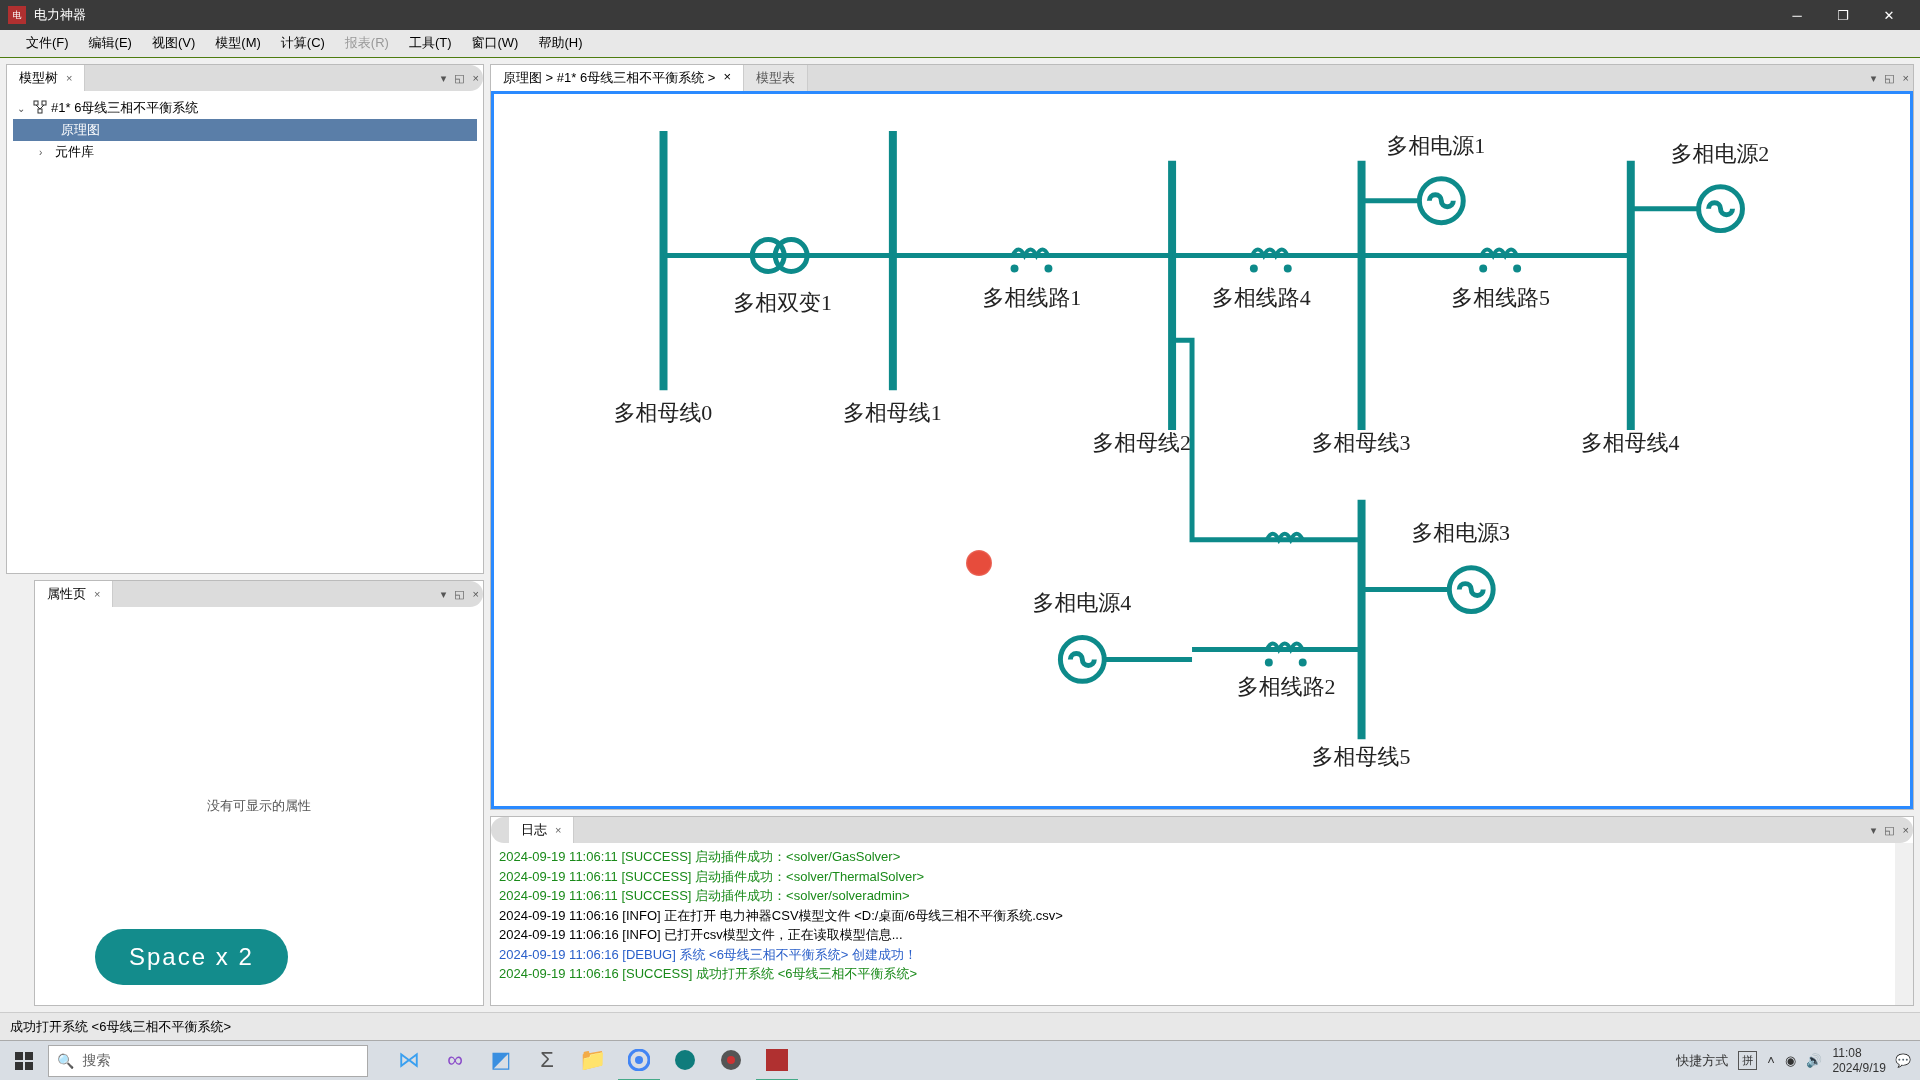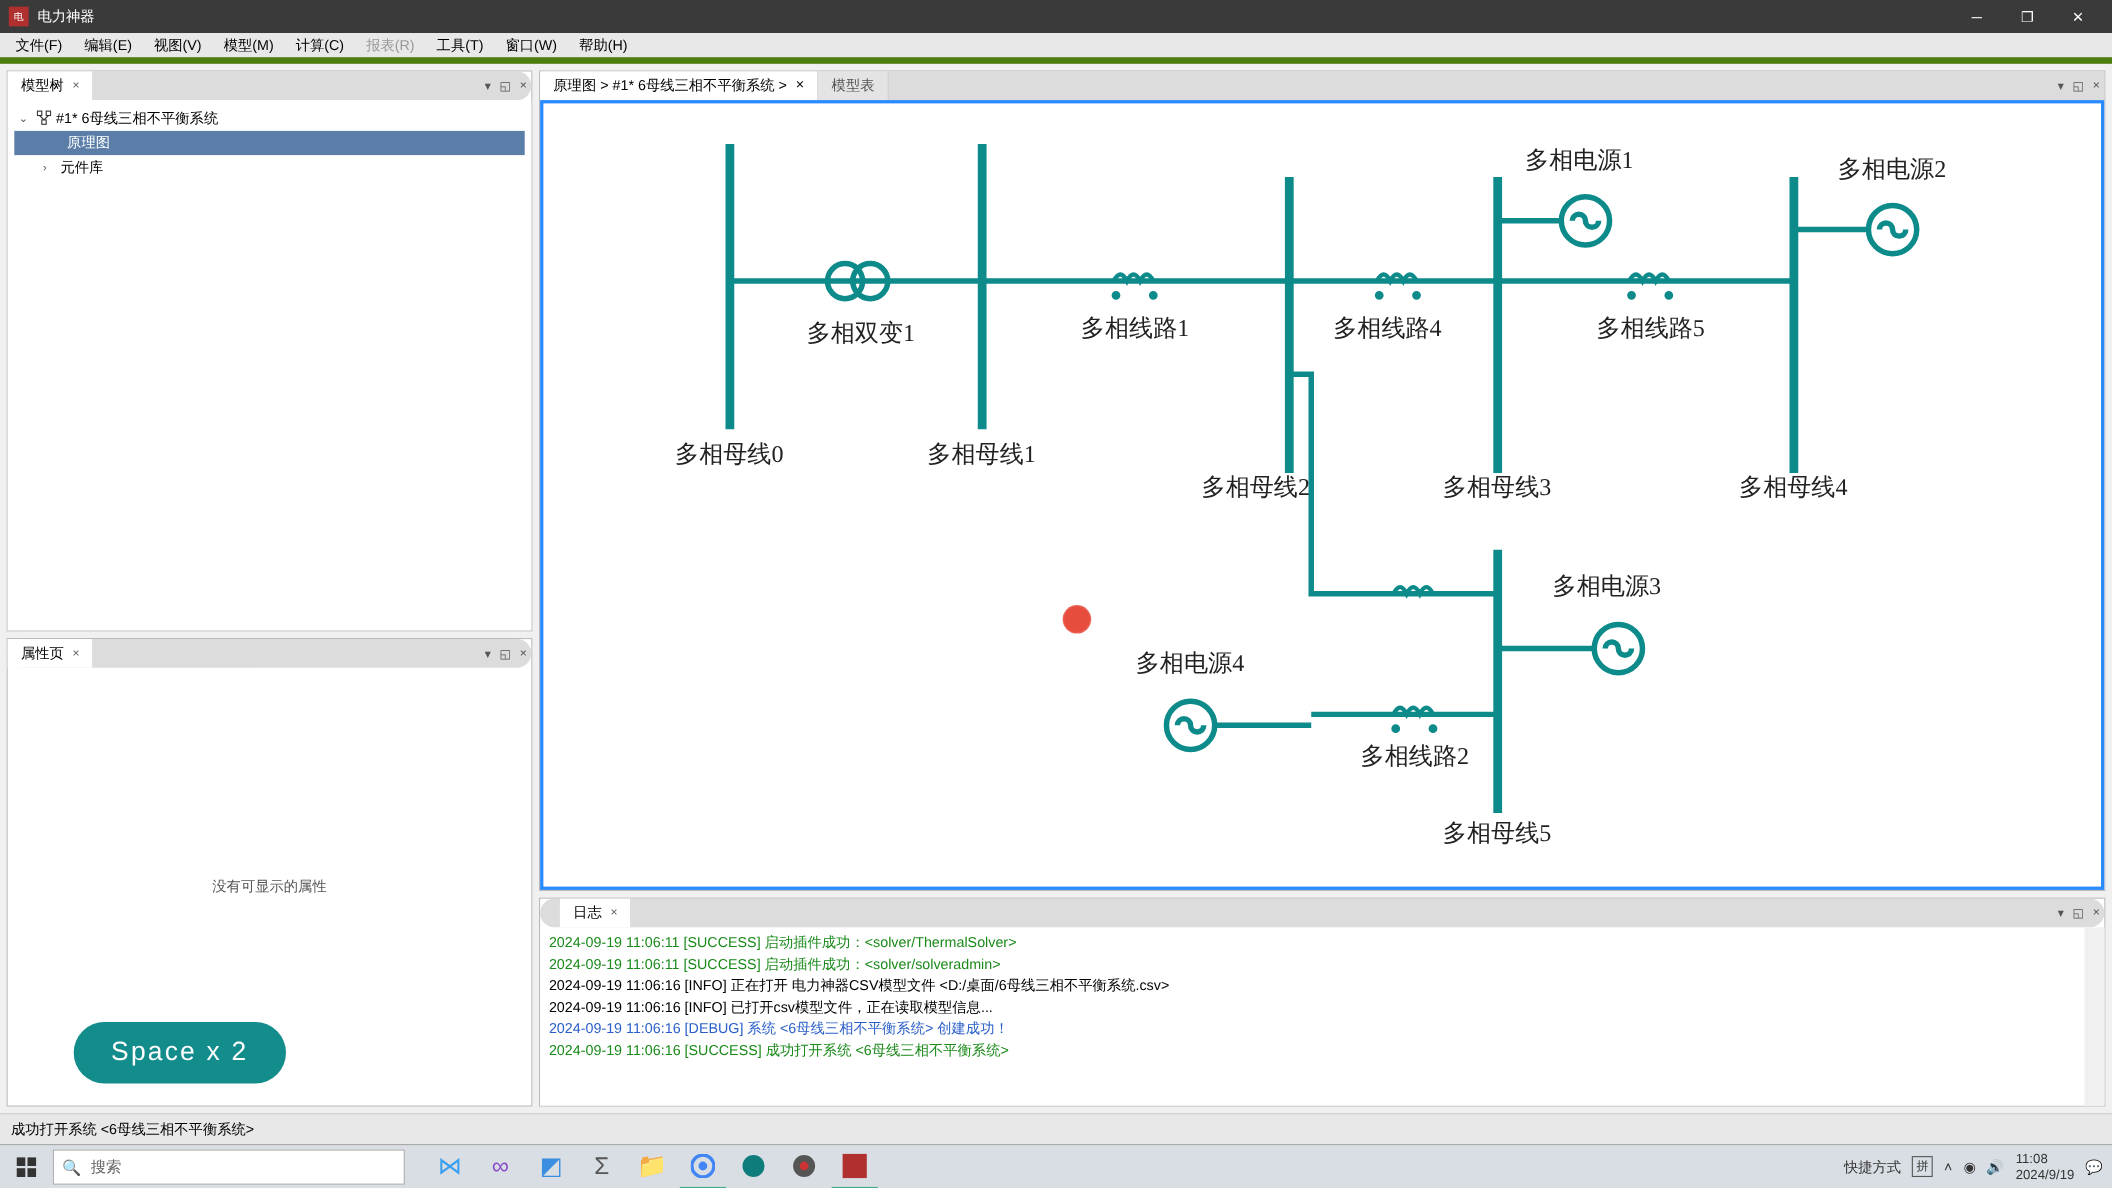--- a/index.html
+++ b/index.html
@@ -1,40 +1,40 @@
 <!DOCTYPE html>
 <html><head>
 <meta charset="utf-8">
 <style>
 *{box-sizing:border-box;margin:0;padding:0;font-family:"Microsoft YaHei",sans-serif;}
 body{width:1920px;height:1080px;background:#f0f0f0;overflow:hidden;font-size:13px;}
 .title-bar{height:30px;background:#3a3a3a;color:#fff;display:flex;align-items:center;padding:0 8px;}
 .title-bar .app-icon{width:18px;height:18px;background:#b03030;margin-right:8px;display:flex;align-items:center;justify-content:center;font-size:9px;color:#fff;}
 .title-bar .title{flex:1;font-size:13px;font-family:Liberation Serif, serif;}
 .title-bar .win-btn{width:46px;height:30px;display:flex;align-items:center;justify-content:center;cursor:pointer;color:#fff;}
-.menu-bar{height:28px;background:#e8e8e8;display:flex;align-items:center;padding:0 4px;border-bottom:6px solid #4d7c0f;}
+.menu-bar{height:28px;background:#e8e8e8;display:flex;padding:0 16px;border-bottom:1px solid #4d7c0f;}
 .menu-bar .menu-item{padding:4px 10px;font-size:13px;cursor:pointer;}
 .menu-bar .menu-item.disabled{color:#999;}
 .workspace{display:flex;height:calc(100% - 30px - 28px - 28px - 40px);}
 .left-col{width:490px;display:flex;flex-direction:column;padding:6px;gap:6px;}
 .panel{background:#fff;border:1px solid #bbb;display:flex;flex-direction:column;}
 .panel-header{height:26px;background:#dcdcdc;display:flex;align-items:center;position:relative;border-radius:13px;}
 .panel-tab{padding:4px 12px;background:#eee;border-right:1px solid #ccc;font-size:13px;display:flex;align-items:center;gap:8px;}
 .panel-tab.active{background:#fff;}
 .panel-tab .x{font-size:11px;color:#666;cursor:pointer;}
 .panel-ctrl{position:absolute;right:4px;display:flex;gap:8px;font-size:11px;color:#555;}
 .panel-ctrl span{cursor:pointer;}
 .tree-panel{flex:0 0 510px;}
 .tree-body{flex:1;padding:6px;background:#fff;}
 .tree-row{display:flex;align-items:center;padding:2px 4px;font-size:13px;gap:4px;}
 .tree-row.root{font-weight:normal;}
 .tree-row.selected{background:#5a7ea8;color:#fff;}
 .tree-indent{display:inline-block;width:18px;}
 .tree-exp{width:12px;cursor:pointer;font-size:10px;color:#555;}
-.prop-panel{flex:1;position:relative;}
+.prop-panel{flex:1;position:relative;margin-left:28px;}
 .prop-body{flex:1;display:flex;align-items:center;justify-content:center;color:#555;font-size:13px;}
 .overlay-badge{position:absolute;bottom:20px;left:60px;background:#138c8c;color:#fff;padding:14px 34px;border-radius:34px;font-family:Liberation Sans, sans-serif;font-size:24px;letter-spacing:2px;}
 .right-col{flex:1;display:flex;flex-direction:column;padding:6px 6px 6px 0;gap:6px;}
 .diagram-panel{flex:1;}
 .diagram-header{height:26px;background:#dcdcdc;display:flex;align-items:center;position:relative;}
 .dtab{padding:4px 12px;background:#fff;border-right:1px solid #ccc;font-size:13px;display:flex;align-items:flex-start;gap:8px;}
 .dtab.inactive{background:#e4e4e4;color:#555;}
 .diagram-body{flex:1;background:#fff;border:3px solid #2a8aff;position:relative;}
 .svg-wrap{width:100%;height:100%;}
 .bus-label,.comp-label{font-size:22px;fill:#222;font-family:"Microsoft YaHei";}
@@ -243,20 +243,21 @@
           <span>日志</span>
           <span class="x">×</span>
         </div>
         <div class="panel-ctrl">
           <span>▾</span>
           <span>◱</span>
           <span>×</span>
         </div>
       </div>
       <div class="log-body">
+        <div class="log-line success">2024-09-19 11:06:11 [SUCCESS] 启动插件成功：&lt;solver/GasSolver&gt;</div>
         <div class="log-line success">2024-09-19 11:06:11 [SUCCESS] 启动插件成功：&lt;solver/ThermalSolver&gt;</div>
         <div class="log-line success">2024-09-19 11:06:11 [SUCCESS] 启动插件成功：&lt;solver/solveradmin&gt;</div>
         <div class="log-line info">2024-09-19 11:06:16 [INFO] 正在打开 电力神器CSV模型文件 &lt;D:/桌面/6母线三相不平衡系统.csv&gt;</div>
         <div class="log-line info">2024-09-19 11:06:16 [INFO] 已打开csv模型文件，正在读取模型信息...</div>
         <div class="log-line debug">2024-09-19 11:06:16 [DEBUG] 系统 &lt;6母线三相不平衡系统&gt; 创建成功！</div>
         <div class="log-line success">2024-09-19 11:06:16 [SUCCESS] 成功打开系统 &lt;6母线三相不平衡系统&gt;</div>
       </div>
       <div class="log-scroll"></div>
     </div>
   </div>

